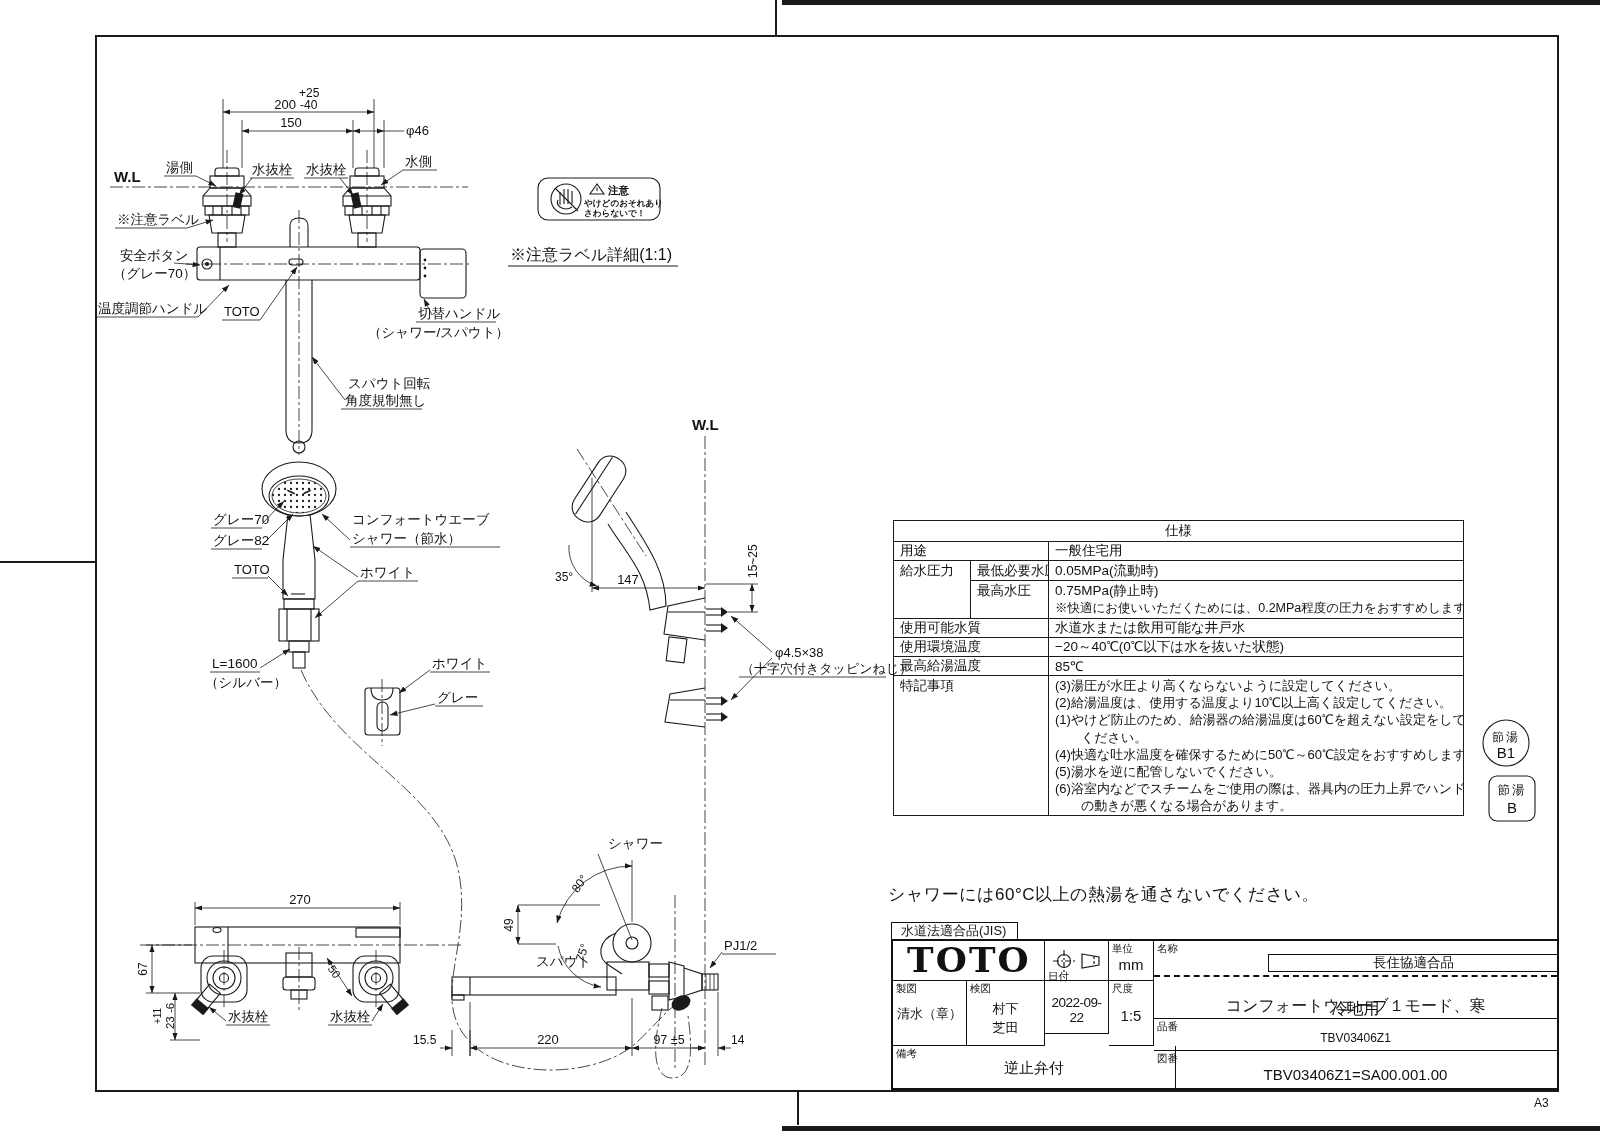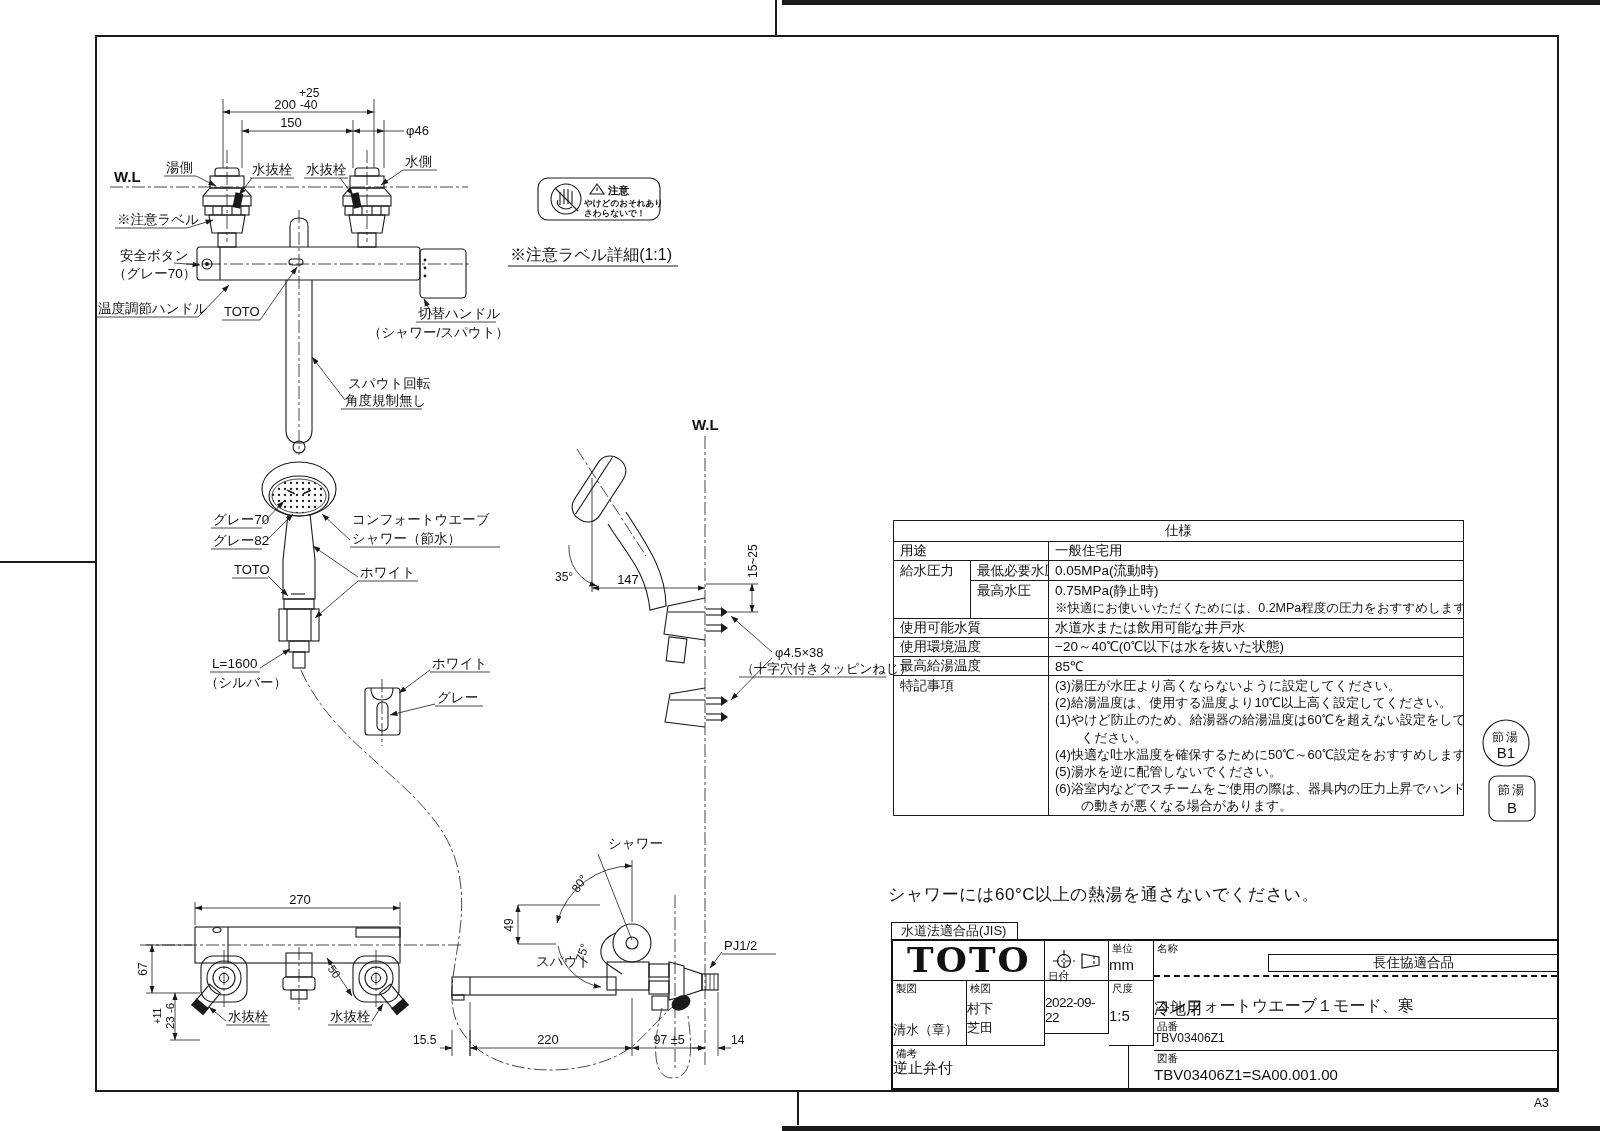--- a/index.html
+++ b/index.html
@@ -20,21 +20,21 @@
   #spec{border:1.5px solid #1a1a1a;}
   #spec .ttl{text-align:center;height:20px;}
   #spec .h19{height:19px;} #spec .h20{height:20px;}
   #spec .top{vertical-align:top;padding-top:1px;}
   .note-sub{font-size:12.5px;}
   .note-line{font-size:13px;line-height:17.2px;white-space:nowrap;}
   .note-line.indent{padding-left:26px;}
   
   .tb-cell{position:absolute;box-sizing:border-box;border-color:#1a1a1a;}
   .corner{position:absolute;left:3px;top:1px;font-size:10.5px;}
-  .cval{position:absolute;left:0;right:0;}
+  .cval{position:absolute;left:0;right:0;text-align:center;}
   #warn-note{left:888px;top:883px;font-size:17px;letter-spacing:0.5px;}
   #a3{left:1534px;top:1096px;font-size:12px;}
   #toto-logo{font-family:"DejaVu Serif",serif;font-weight:900;font-size:34px;letter-spacing:2px;
              transform:scaleX(1.05);transform-origin:center;}
 </style>
 </head>
 <body>
 
 <div id="sheet">
 
@@ -471,37 +471,37 @@
           </g>
         </svg>
       </div>
       <div class="tb-cell" style="left:216px;top:0;width:45px;height:40px;border-right:1px solid;border-bottom:1px solid;">
         <span class="corner">単位</span>
         <div class="cval" style="top:15px;font-size:15px;">mm</div>
       </div>
 
       <div class="tb-cell" style="left:0;top:40px;width:74px;height:65px;border-right:1px solid;border-bottom:1px solid;">
         <span class="corner">製図</span>
-        <div class="cval" style="top:40px;font-size:13px;">清水（章）</div>
+        <div class="cval" style="top:24px;font-size:13px;">清水（章）</div>
       </div>
       <div class="tb-cell" style="left:74px;top:40px;width:78px;height:65px;border-right:1px solid;border-bottom:1px solid;">
         <span class="corner">検図</span>
         <div class="cval" style="top:19px;font-size:13px;">村下</div>
         <div class="cval" style="top:38px;font-size:13px;">芝田</div>
       </div>
       <div class="tb-cell" style="left:152px;top:28px;width:64px;height:65px;border-right:1px solid;border-bottom:1px solid;">
         <span class="corner">日付</span>
         <div class="cval" style="top:26px;font-size:13.5px;letter-spacing:-0.5px;">2022-09-22</div>
       </div>
       <div class="tb-cell" style="left:216px;top:40px;width:45px;height:65px;border-right:1px solid;border-bottom:1px solid;">
         <span class="corner">尺度</span>
         <div class="cval" style="top:26px;font-size:15px;">1:5</div>
       </div>
 
-      <div class="tb-cell" style="left:0;top:105px;width:236px;height:42px;border-right:1px solid;padding-left:30px;">
+      <div class="tb-cell" style="left:0;top:105px;width:283px;height:42px;border-right:1px solid;padding-left:30px;">
         <span class="corner">備考</span>
         <div class="cval" style="top:13px;font-size:15px;">逆止弁付</div>
       </div>
 
       <div class="tb-cell" style="left:261px;top:0;width:403px;height:36px;border-bottom:2px dashed;">
         <span class="corner">名称</span>
       </div>
       <div class="tb-cell" style="left:261px;top:38px;width:403px;height:40px;border-bottom:1px solid;">
         <div class="cval" style="top:17px;font-size:16px;">コンフォートウエーブ１モード、寒</div>
         <div class="cval" style="top:20px;font-size:16px;">冷地用</div>

